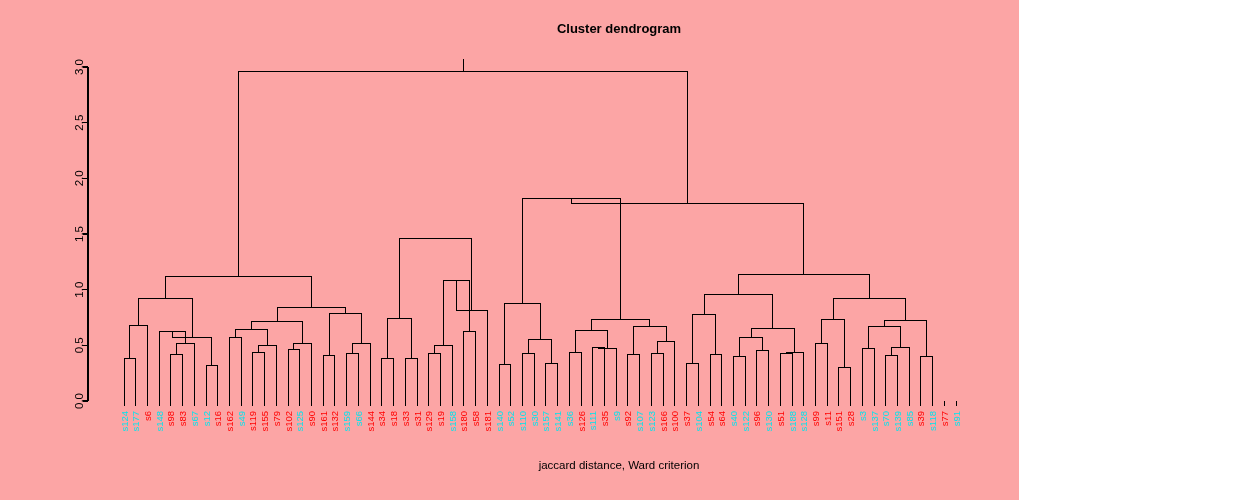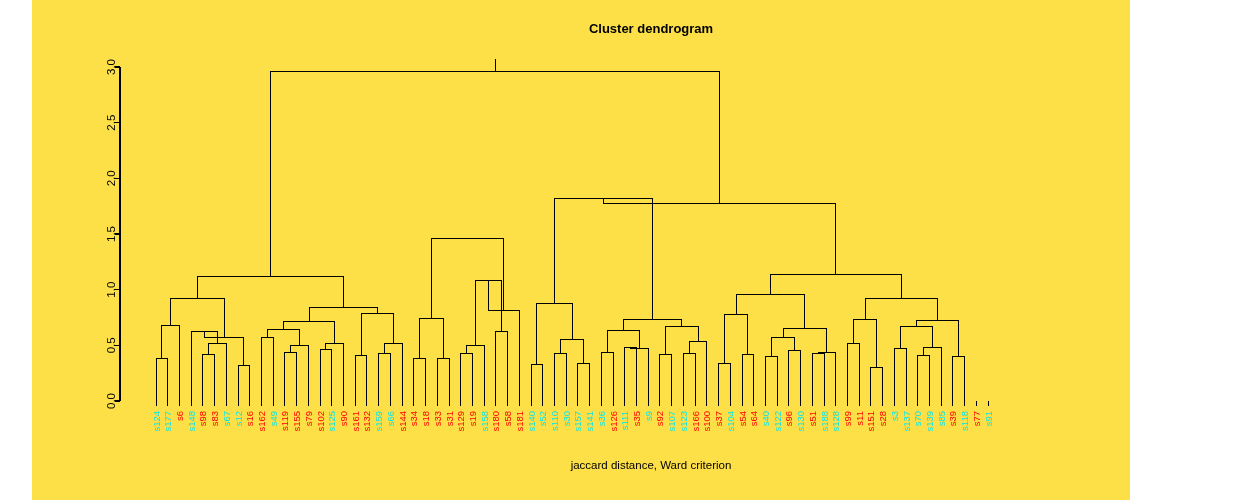--- a/index.html
+++ b/index.html
@@ -8,24 +8,23 @@
     background: #ffffff;
   }
   body {
     font-family: "Liberation Sans", sans-serif;
     width: 1238px;
     height: 500px;
     overflow: hidden;
   }
   #plot-root {
     position: relative;
-    width: 1098px;
+    width: 1019px;
     height: 500px;
-    background: #fde047;
-    margin-left: 32px;
+    background: #fca5a5;
   }
   #plot-svg {
     display: block;
     width: 1238px;
     height: 500px;
   }
   .plot-title {
     font-family: "Liberation Sans", sans-serif;
     font-size: 13px;
     font-weight: bold;

